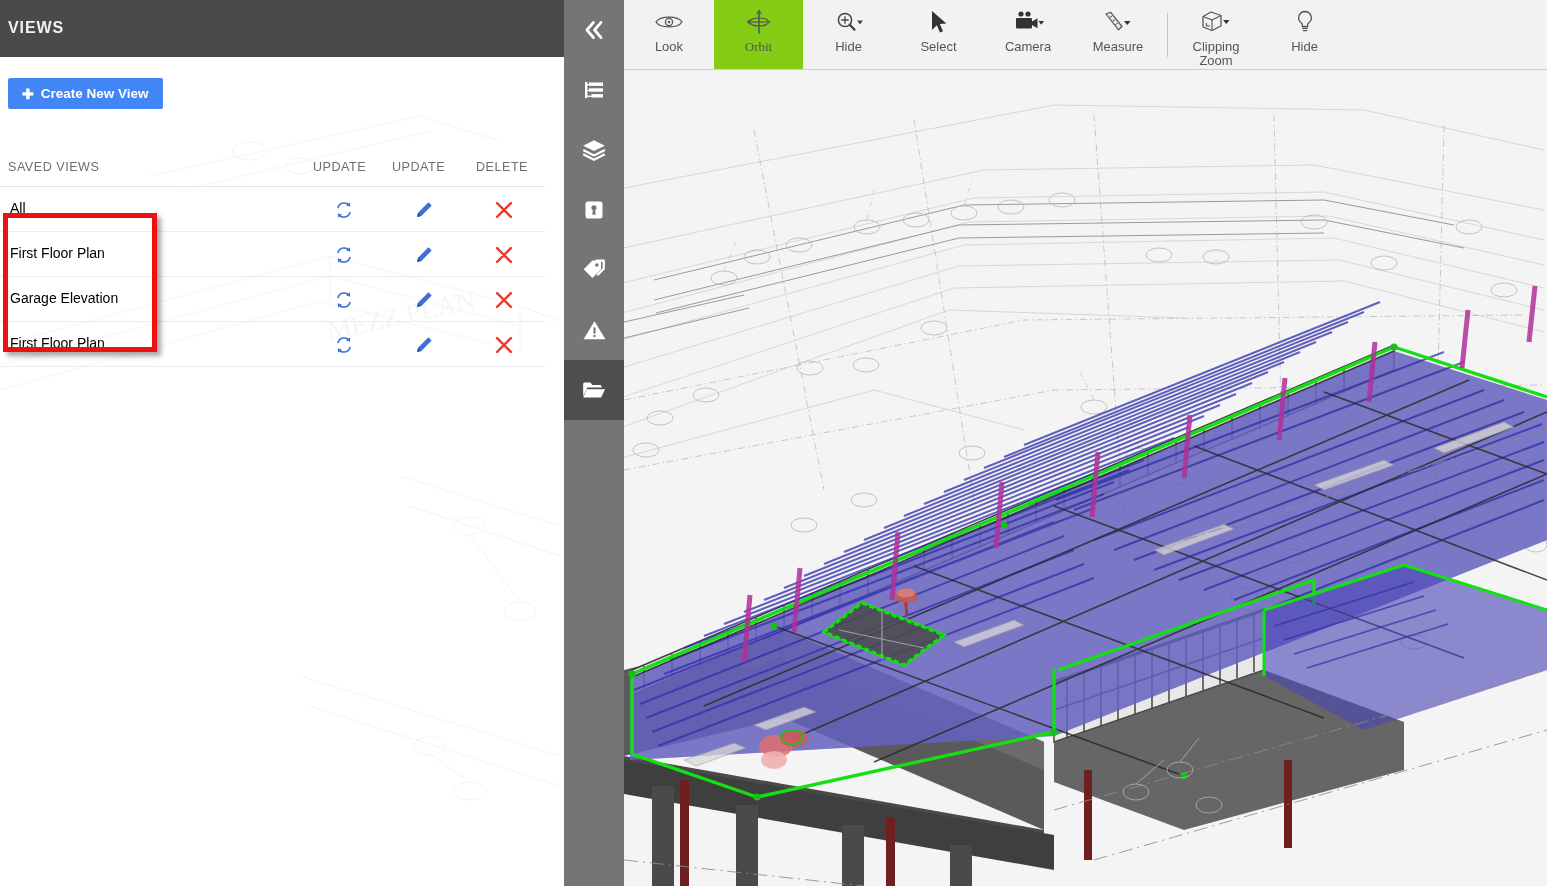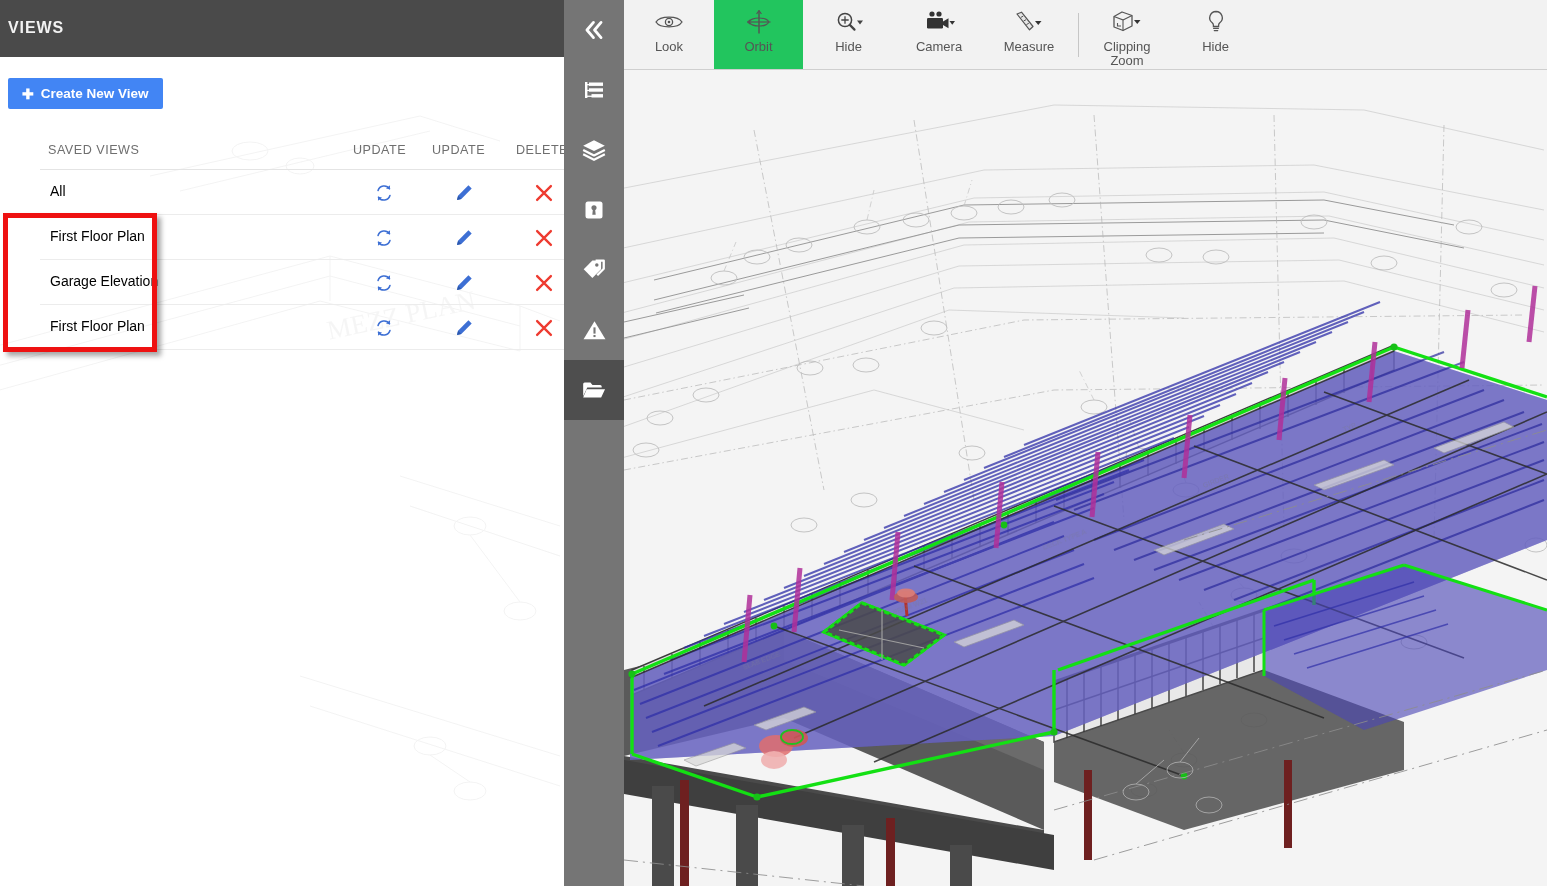--- a/index.html
+++ b/index.html
@@ -33,21 +33,21 @@
     background: #4285f4; color: #fff;
     border: none; border-radius: 2px;
     font-family: "Liberation Sans", sans-serif;
     font-size: 13.5px; font-weight: 700;
     display: flex; align-items: center; gap: 7px;
     cursor: pointer; white-space: nowrap;
   }
   #create-btn .plus { font-size: 14px; font-weight: 700; line-height: 1; }
 
   #views-table {
-    position: absolute; left: 0; top: 136px; width: 545px; margin-left: 40px;
+    position: absolute; left: 0; top: 153px; width: 545px;
   }
   .vt-head {
     position: relative; height: 34px;
     border-bottom: 1px solid #e4e4e4;
   }
   .vt-head .h {
     position: absolute; top: 7px;
     font-size: 12.6px; color: #6f6f6f; letter-spacing: 0.5px; font-weight: 400;
   }
   .h-name   { left: 8px; }
@@ -98,21 +98,21 @@
     position: absolute; left: 624px; top: 0; width: 923px; height: 70px;
     background: #f2f2f2;
     border-bottom: 1px solid #cfcfcf;
     display: flex; align-items: stretch;
   }
   .tb-btn {
     position: relative; height: 69px;
     display: flex; flex-direction: column; align-items: center; justify-content: flex-start;
     padding-top: 7px; cursor: pointer; flex: none;
   }
-  .tb-btn.active { background: #22c55e; }
+  .tb-btn.active { background: #84cc16; font-family: Liberation Serif, serif; }
   .tb-icon { height: 30px; display: flex; align-items: center; justify-content: center; }
   .tb-label {
     margin-top: 3px; font-size: 13px; color: #555; text-align: center; line-height: 14px;
   }
   .tb-sep {
     width: 1px; align-self: center; height: 44px; background: #c6c6c6; margin: 0 4px;
     flex: none;
   }
   .caret { margin-left: 2px; }
 
@@ -364,20 +364,28 @@
         <svg width="32" height="24" viewBox="0 0 32 24">
           <circle cx="12" cy="10" r="6.6" fill="none" stroke="#444" stroke-width="1.5"></circle>
           <path d="M12 6.3v7.4M8.3 10h7.4" stroke="#444" stroke-width="1.3"></path>
           <path d="M16.8 14.9 L21.5 19.6" stroke="#444" stroke-width="2.2" stroke-linecap="round"></path>
           <path class="caret" d="M24 10.5 L30 10.5 L27 14.5 Z" fill="#444"></path>
         </svg>
       </div>
       <div class="tb-label">Hide</div>
     </div>
 
+    <div class="tb-btn" style="width:89px">
+      <div class="tb-icon">
+        <svg width="22" height="26" viewBox="0 0 22 26">
+          <path d="M4 2 L4 21 L8.8 16.2 L12 23.5 L15 22.2 L11.8 15 L18.4 14.6 Z" fill="#333"></path>
+        </svg>
+      </div>
+      <div class="tb-label">Select</div>
+    </div>
 
     <div class="tb-btn" style="width:90px">
       <div class="tb-icon">
         <svg width="34" height="24" viewBox="0 0 34 24">
           <circle cx="10" cy="4" r="2.6" fill="#333"></circle>
           <circle cx="17" cy="4" r="2.6" fill="#333"></circle>
           <rect x="5" y="8" width="16" height="10.5" rx="1.2" fill="#333"></rect>
           <path d="M21 11.5 L26.5 8.2 L26.5 18.3 L21 15 Z" fill="#333"></path>
           <path class="caret" d="M27.5 11 L33 11 L30.25 14.8 Z" fill="#333"></path>
         </svg>

